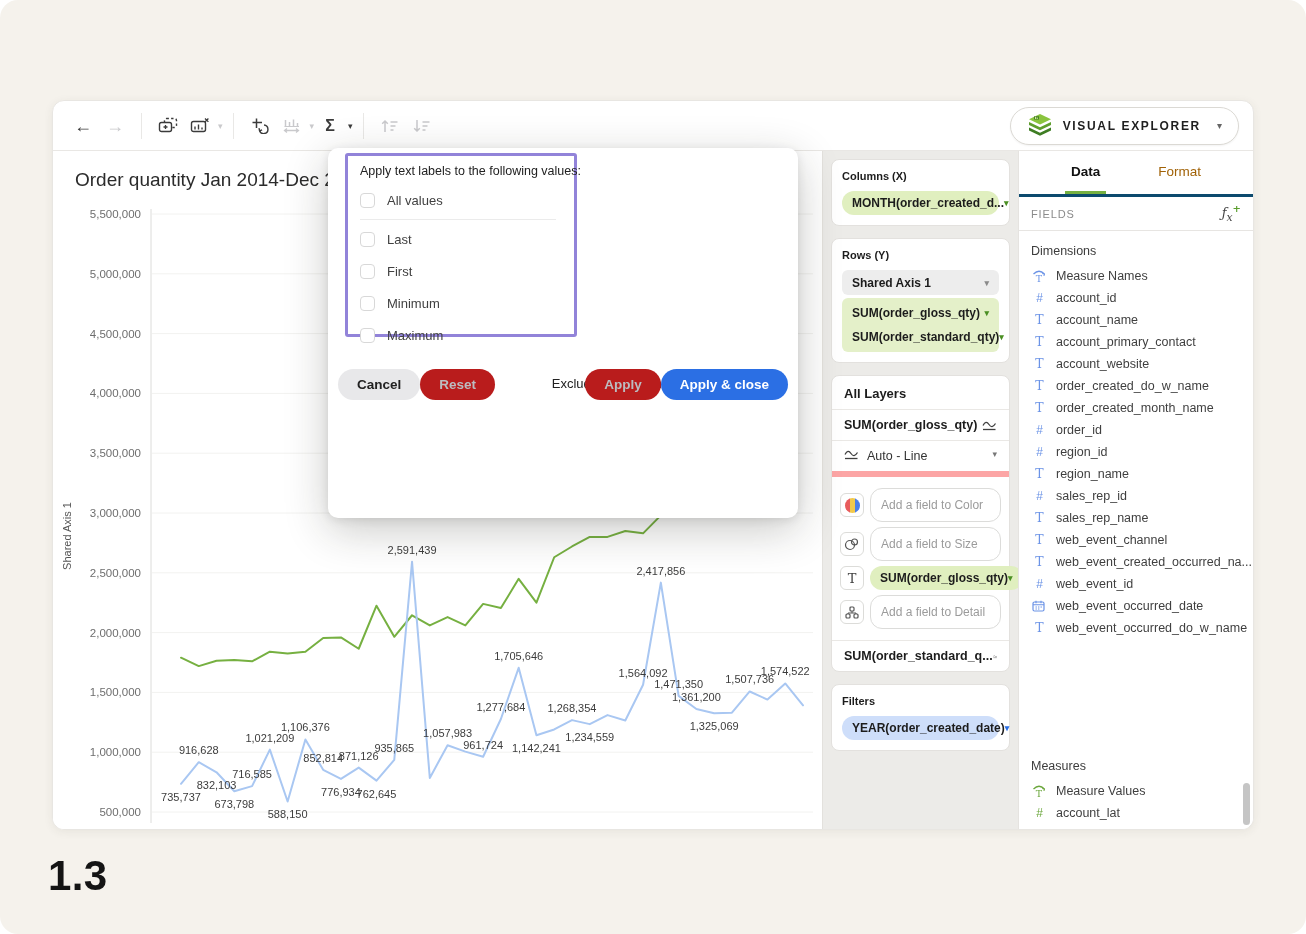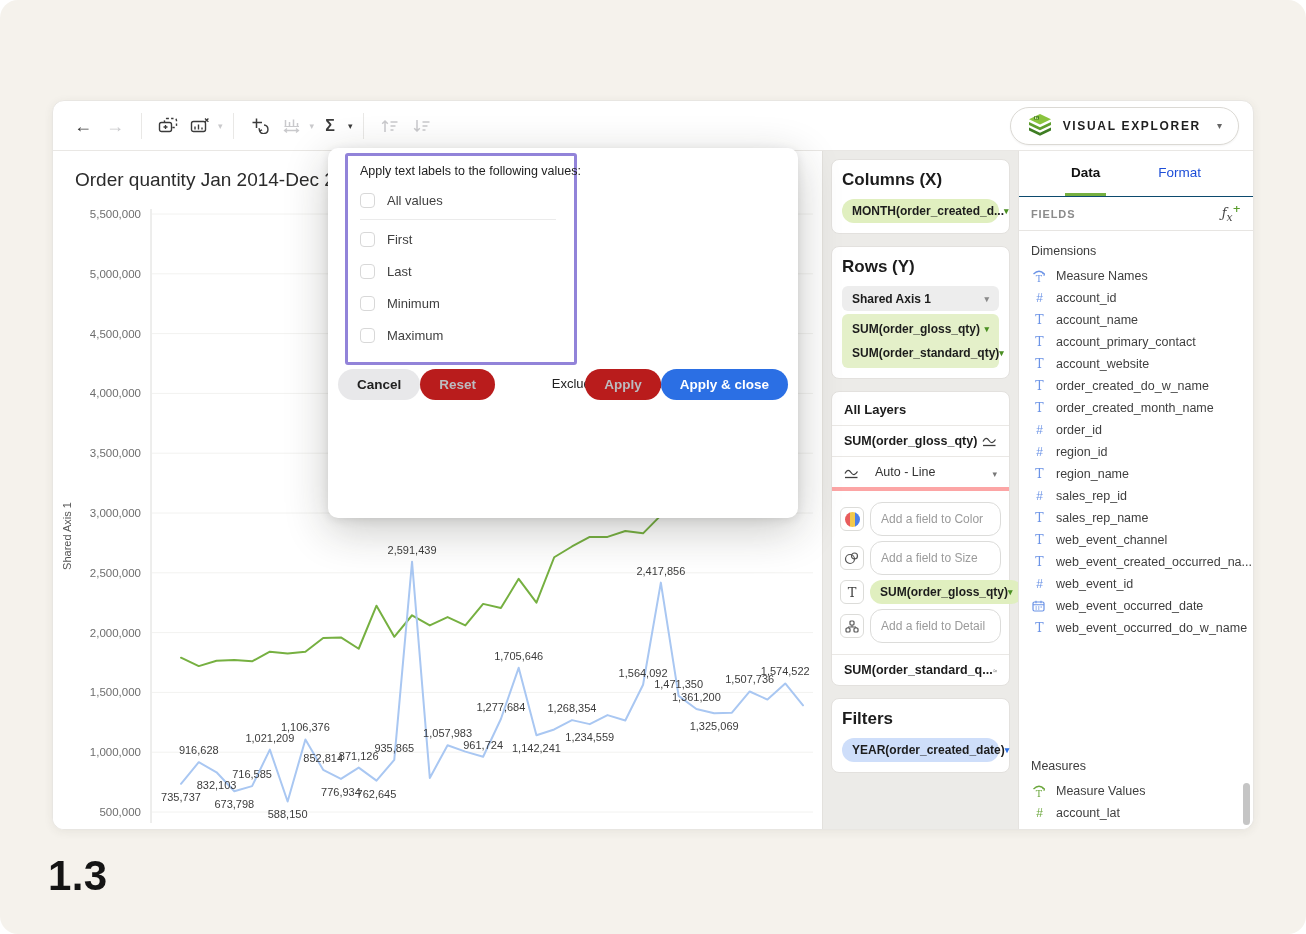--- a/index.html
+++ b/index.html
@@ -29,77 +29,77 @@
   .chart-area { flex:1; position:relative; background:#fff; }
   .chart-title { position:absolute; left:22px; top:18px; font-size:19px; color:#2b2b2b; white-space:nowrap; }
   .y-axis-label { position:absolute; left:8px; top:385px; transform:translateY(-50%) rotate(180deg); writing-mode:vertical-rl;
                   font-size:11px; color:#555; }
   #chart-svg { position:absolute; inset:0; }
 
   
   .shelf { width:196px; background:#ecebe8; border-left:1px solid #e3e1dd; padding:8px; overflow:hidden; }
   .card { background:#fff; border:1px solid #e3e1de; border-radius:8px; margin-bottom:12px; padding:10px; }
   .card.nopad { padding:0; }
-  .card-title { font-size:17px; font-weight:700; color:#1c1c1c; margin-bottom:9px; }
+  .card-title { font-size:11px; font-weight:700; color:#1c1c1c; margin-bottom:9px; }
   .pill { display:flex; align-items:center; justify-content:space-between; height:24px; border-radius:12px;
           padding:0 10px; font-size:12px; font-weight:700; color:#1c1c1c; }
   .pill-green { background:#e0efbf; }
   .pill-blue  { background:#cedefa; }
   .pill-arrow { font-size:9px; color:#4a8f22; }
   .pill-arrow.blue { color:#2b6fe4; }
   .axis-row { display:flex; align-items:center; justify-content:space-between; height:25px; background:#ededed;
               border-radius:6px; padding:0 10px; font-size:12px; font-weight:700; color:#1c1c1c; margin-bottom:3px; }
   .axis-arrow { font-size:9px; color:#8a8a8a; }
   .green-block { background:#e4f0c9; border-radius:6px; padding:3px 0; }
   .green-block .rowp { display:flex; align-items:center; justify-content:space-between; height:24px; padding:0 10px;
                        font-size:12px; font-weight:700; color:#1c1c1c; }
   .layers-hd { padding:10px 12px 8px; font-size:13px; font-weight:700; color:#1c1c1c; border-bottom:1px solid #eae8e5; }
   .layer-row { display:flex; align-items:center; justify-content:space-between; padding:8px 12px; font-size:12.5px;
                font-weight:700; color:#1c1c1c; border-bottom:1px solid #eae8e5; }
   .layer-row.last { border-bottom:none; border-top:1px solid #eae8e5; }
-  .marktype-row { display:flex; align-items:flex-end; gap:16px; padding:8px 12px; font-size:12.5px; color:#333;
-                  border-bottom:4px solid #fca5a5; }
+  .marktype-row { display:flex; align-items:flex-start; gap:8px; padding:8px 12px; font-size:12.5px; color:#333;
+                  border-bottom:6px solid #fca5a5; }
   .marktype-row .sp { flex:1; }
   .wells { padding:6px 8px; }
   .well-row { display:flex; align-items:center; gap:6px; margin:5px 0; }
   .well-icon { width:24px; height:24px; border:1px solid #dcdcd9; border-radius:6px; display:flex; align-items:center;
                justify-content:center; background:#fff; flex:none; }
   .well-input { flex:1; height:24px; border:1px solid #dcdcda; border-radius:12px; display:flex; align-items:center;
                 padding:16px 10px; font-size:12px; color:#9b9b9b; background:#fff; }
   .well-pill { flex:1; }
   .color-dot { width:15px; height:15px; border-radius:50%; background:linear-gradient(90deg,#e85c5c 33%,#f2c94c 33%,#f2c94c 66%,#4c7fe8 66%); }
   .t-glyph { font-family:"DejaVu Serif", serif; font-size:13px; color:#3f3f3f; }
 
   
   .fields { width:235px; background:#fff; border-left:1px solid #e5e3e0; position:relative; overflow:hidden; }
-  .tabs { display:flex; height:46px; border-bottom:1px solid #0c4a6e; align-items:stretch; justify-content:space-evenly; }
-  .tab { display:flex; align-items:center; font-size:13.5px; color:#1d4ed8; border-bottom:3px solid transparent; padding:0 6px; }
+  .tabs { display:flex; height:46px; border-bottom:3px solid #0c4a6e; align-items:stretch; justify-content:space-evenly; }
+  .tab { display:flex; align-items:center; font-size:13.5px; color:#a16207; border-bottom:3px solid transparent; padding:0 6px; }
   .tab.active { font-weight:700; color:#111; border-bottom-color:#76b041; }
   .fields-hd { height:34px; display:flex; align-items:center; justify-content:space-between; padding:0 12px;
                border-bottom:1px solid #e7e5e2; }
-  .fields-hd-label { font-size:11px; font-weight:700; letter-spacing:.08em; color:#8b8b8b; }
+  .fields-hd-label { font-size:11px; font-weight:400; letter-spacing:.08em; color:#8b8b8b; }
   .fx { font-family:"DejaVu Serif", serif; font-style:italic; font-size:13px; color:#444; }
   .fx sup { color:#5a9e2d; font-weight:700; font-style:normal; font-size:10px; }
   .sec-label { margin:13px 12px 7px; font-size:12.5px; color:#3c3c3c; }
   .field-row { display:flex; align-items:center; gap:9px; height:22px; padding:0 13px; font-size:12.5px; color:#3f3f3f; white-space:nowrap; }
   .ficon { width:15px; flex:none; text-align:center; font-size:12px; line-height:1; }
   .ficon.blue { color:#6b93e6; } .ficon.green { color:#6aa63b; }
   .ficon.tser { font-family:"DejaVu Serif", serif; font-size:12.5px; }
   .scroll-thumb { position:absolute; right:3px; bottom:6px; width:7px; height:42px; background:#c5c5c5; border-radius:4px; }
   .measures-block { margin-top:120px; }
 
   
   .modal { position:absolute; left:328px; top:148px; width:470px; height:370px; background:#fff; border-radius:10px;
            box-shadow:0 12px 44px rgba(35,32,26,.24), 0 2px 10px rgba(0,0,0,.10); z-index:30; }
   .m-hd { height:50px; display:flex; align-items:center; justify-content:space-between; padding:0 18px;
           border-bottom:1px solid #eceae8; }
   .m-title { font-family:"DejaVu Serif", serif; font-size:19px; font-weight:600; color:#1f1f1f; }
   .m-close { font-size:17px; color:#3c3c3c; }
   .m-body { position:relative; height:268px; }
-  .purple-box { position:absolute; left:17px; top:5px; width:232px; height:212px; border:3px solid #9283d9; border-radius:3px;
+  .purple-box { position:absolute; left:17px; top:5px; width:232px; height:184px; border:3px solid #9283d9; border-radius:3px;
                 padding:8px 0 0 12px; }
   .pb-heading { font-size:12.5px; color:#222; margin-bottom:6px; white-space:nowrap; }
   .opt-row { display:flex; align-items:center; gap:12px; height:32px; }
   .cbox { width:15px; height:15px; border:1px solid #d8d8d8; border-radius:4px; background:#fff; flex:none; }
   .opt-label { font-size:13px; color:#414141; }
   .opt-div { height:1px; background:#ebebeb; margin:3px 0; width:196px; }
   .exclude-row { position:absolute; right:16px; top:224px; display:flex; align-items:center; gap:11px; }
   .exclude-label { font-size:13px; color:#222; }
   .toggle { position:relative; width:40px; height:22px; border-radius:11px; background:#7cc142; }
   .toggle .knob { position:absolute; right:2px; top:2px; width:18px; height:18px; border-radius:50%; background:#fff; }
@@ -474,25 +474,25 @@
       <div class="purple-box">
         <div class="pb-heading">Apply text labels to the following values:</div>
         <div id="modal-options">
             <div class="opt-row">
               <span class="cbox"></span>
               <span class="opt-label">All values</span>
             </div>
             <div class="opt-div"></div>
             <div class="opt-row">
               <span class="cbox"></span>
-              <span class="opt-label">First</span>
+              <span class="opt-label">Last</span>
             </div>
             <div class="opt-row">
               <span class="cbox"></span>
-              <span class="opt-label">Last</span>
+              <span class="opt-label">First</span>
             </div>
             <div class="opt-row">
               <span class="cbox"></span>
               <span class="opt-label">Minimum</span>
             </div>
             <div class="opt-row">
               <span class="cbox"></span>
               <span class="opt-label">Maximum</span>
             </div>
           </div>

